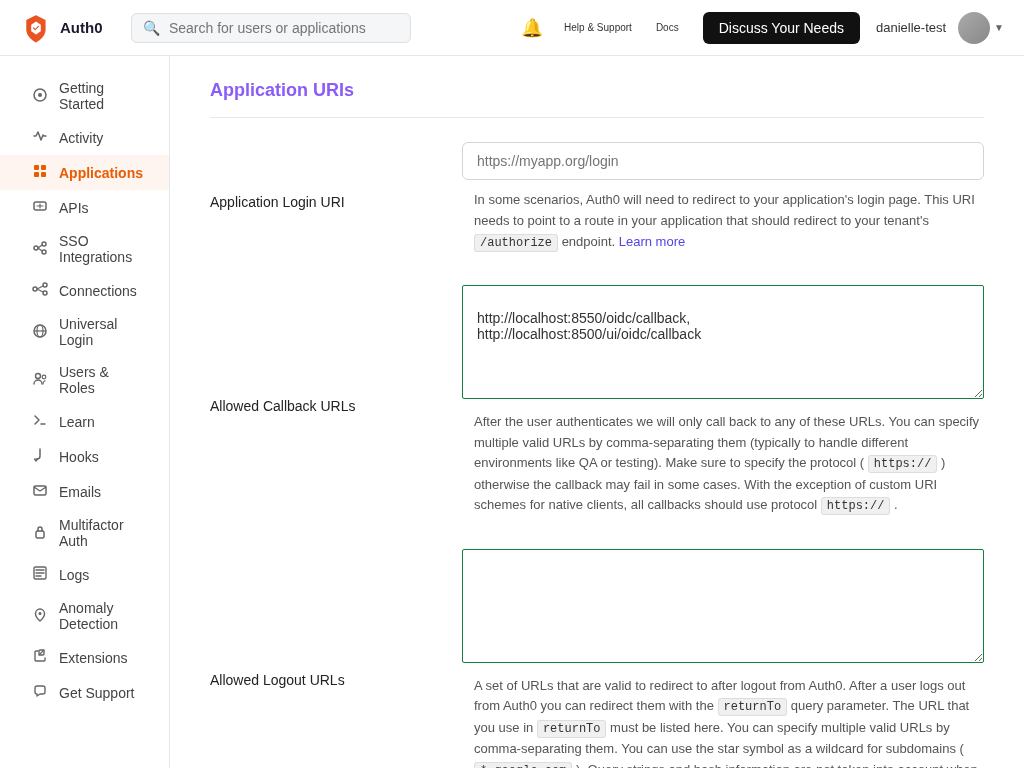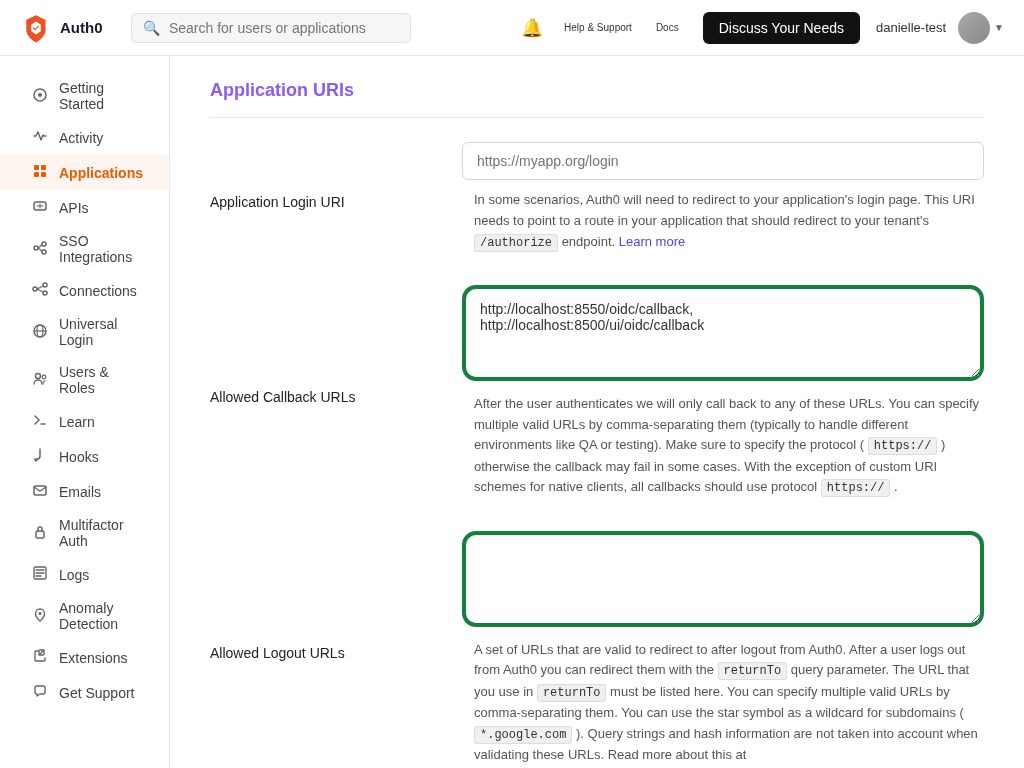--- a/index.html
+++ b/index.html
@@ -66,22 +66,22 @@
       width: 220px; flex-shrink: 0; font-size: 14px; font-weight: 500;
       color: #222; padding-top: 10px;
     }
     .field-content { flex: 1; }
     .field-input {
       width: 100%; border: 1px solid #d1d5db; border-radius: 6px;
       padding: 10px 14px; font-size: 14px; color: #ef4444; outline: none;
       background: #fff;
     }
     .field-textarea {
-      width: 100%; border: 4px solid #15803d; border-radius: 14px;
-      padding: 12px 14px; font-size: 14px; color: #333; outline: none;
+      width: 100%; border: 1px solid #15803d; border-radius: 2px;
+      padding: 24px 14px; font-size: 14px; color: #333; outline: none;
       background: #fff; resize: vertical; min-height: 80px; font-family: inherit;
     }
     .field-desc {
       margin-top: 10px; font-size: 13px; color: #555; line-height: 1.6; margin-left: 12px;
     }
     .field-desc code {
       background: #f0f0f0; border: 1px solid #ddd; border-radius: 3px;
       padding: 1px 5px; font-size: 12px; font-family: 'Courier New', monospace; color: #333;
     }
     .field-desc a { color: #4f46e5; text-decoration: none; }

